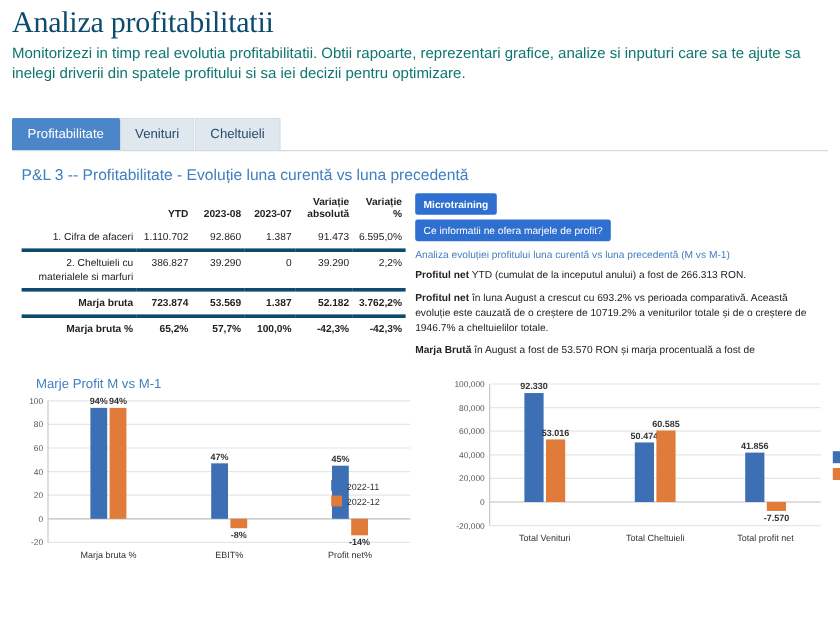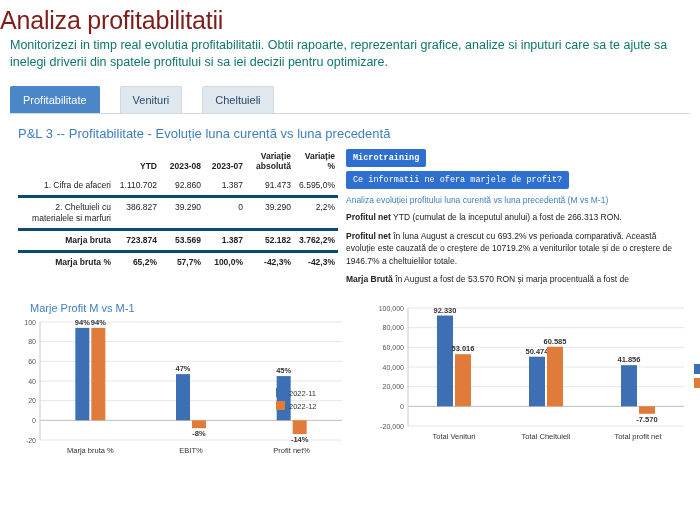--- a/index.html
+++ b/index.html
@@ -8,36 +8,37 @@
     width: 700px; height: 523px;
     background: #ffffff;
     font-family: "Liberation Sans", sans-serif;
     color: #222;
     overflow: hidden;
     position: relative;
   }
   .page-title {
     font-size: 25px;
     font-weight: 400;
-    color: #7f1d1d;
-    margin: 6px 0 2px 0;
+    color: #0c4a6e;
+    margin: 6px 0 2px 10px;
     letter-spacing: -0.2px;
+    font-family: Liberation Serif, serif;
   }
   .page-sub {
     font-size: 12.5px;
     line-height: 17px;
     color: #0f766e;
     margin: 2px 10px 0 10px;
     width: 670px;
   }
   .tabs {
     display: flex;
     align-items: flex-end;
-    margin: 15px 0 0 10px;
-    gap: 20px;
+    margin: 28px 0 0 10px;
+    gap: 0;
   }
   .tab {
     font-size: 11px;
     padding: 6px 12px;
     border: 1px solid #cfd8e3;
     border-bottom: none;
     background: #dfe7ef;
     color: #2a4a6b;
     border-radius: 2px 2px 0 0;
     cursor: pointer;
@@ -100,21 +101,20 @@
     background: #2f6fd0;
     color: #fff;
     font-size: 8.5px;
     font-weight: bold;
     padding: 4px 7px;
     border-radius: 2px;
     line-height: 10px;
     display: inline-block;
     cursor: pointer;
     white-space: nowrap;
-    font-family: Liberation Mono, monospace;
   }
   .btn.secondary { font-weight: normal; }
   .link-line {
     color: #3f7fbf;
     font-size: 8.5px;
     margin: 6px 0 5px 0;
     line-height: 11px;
   }
   .para {
     font-size: 8.5px;

